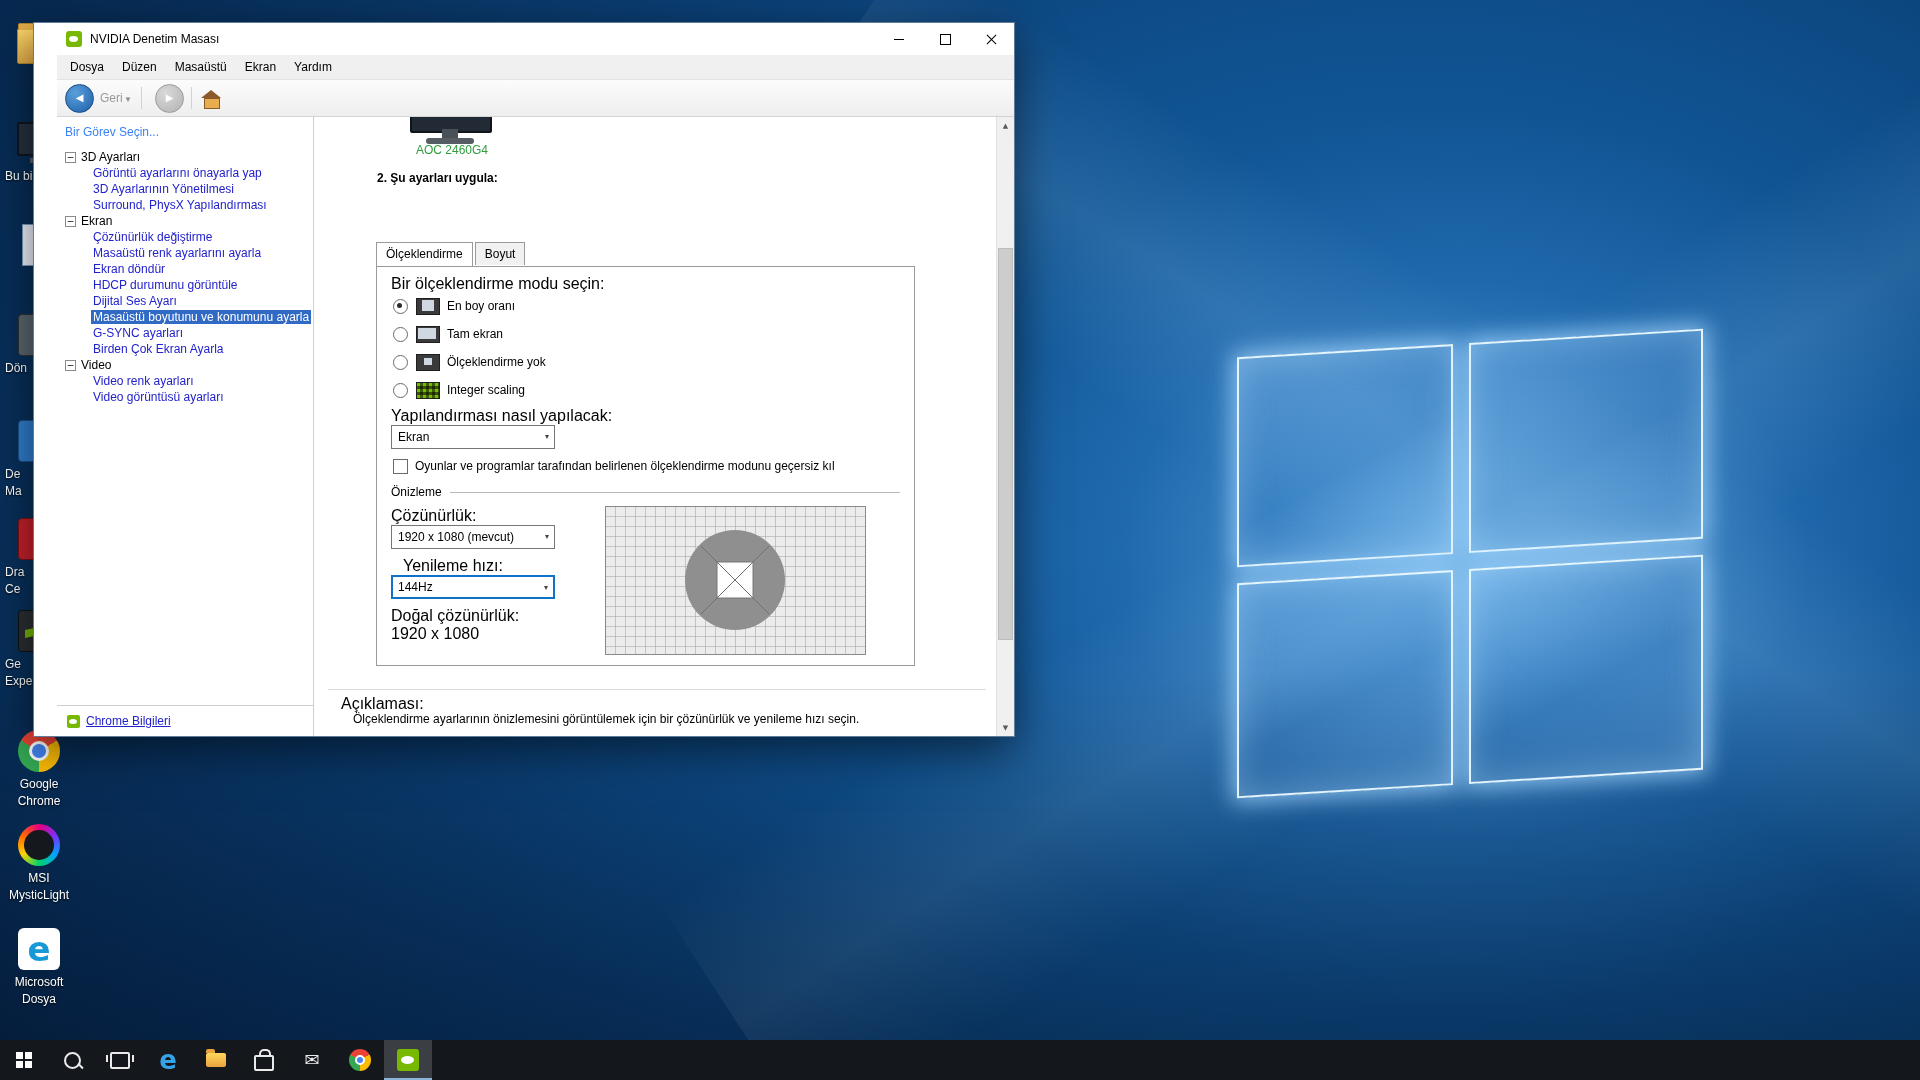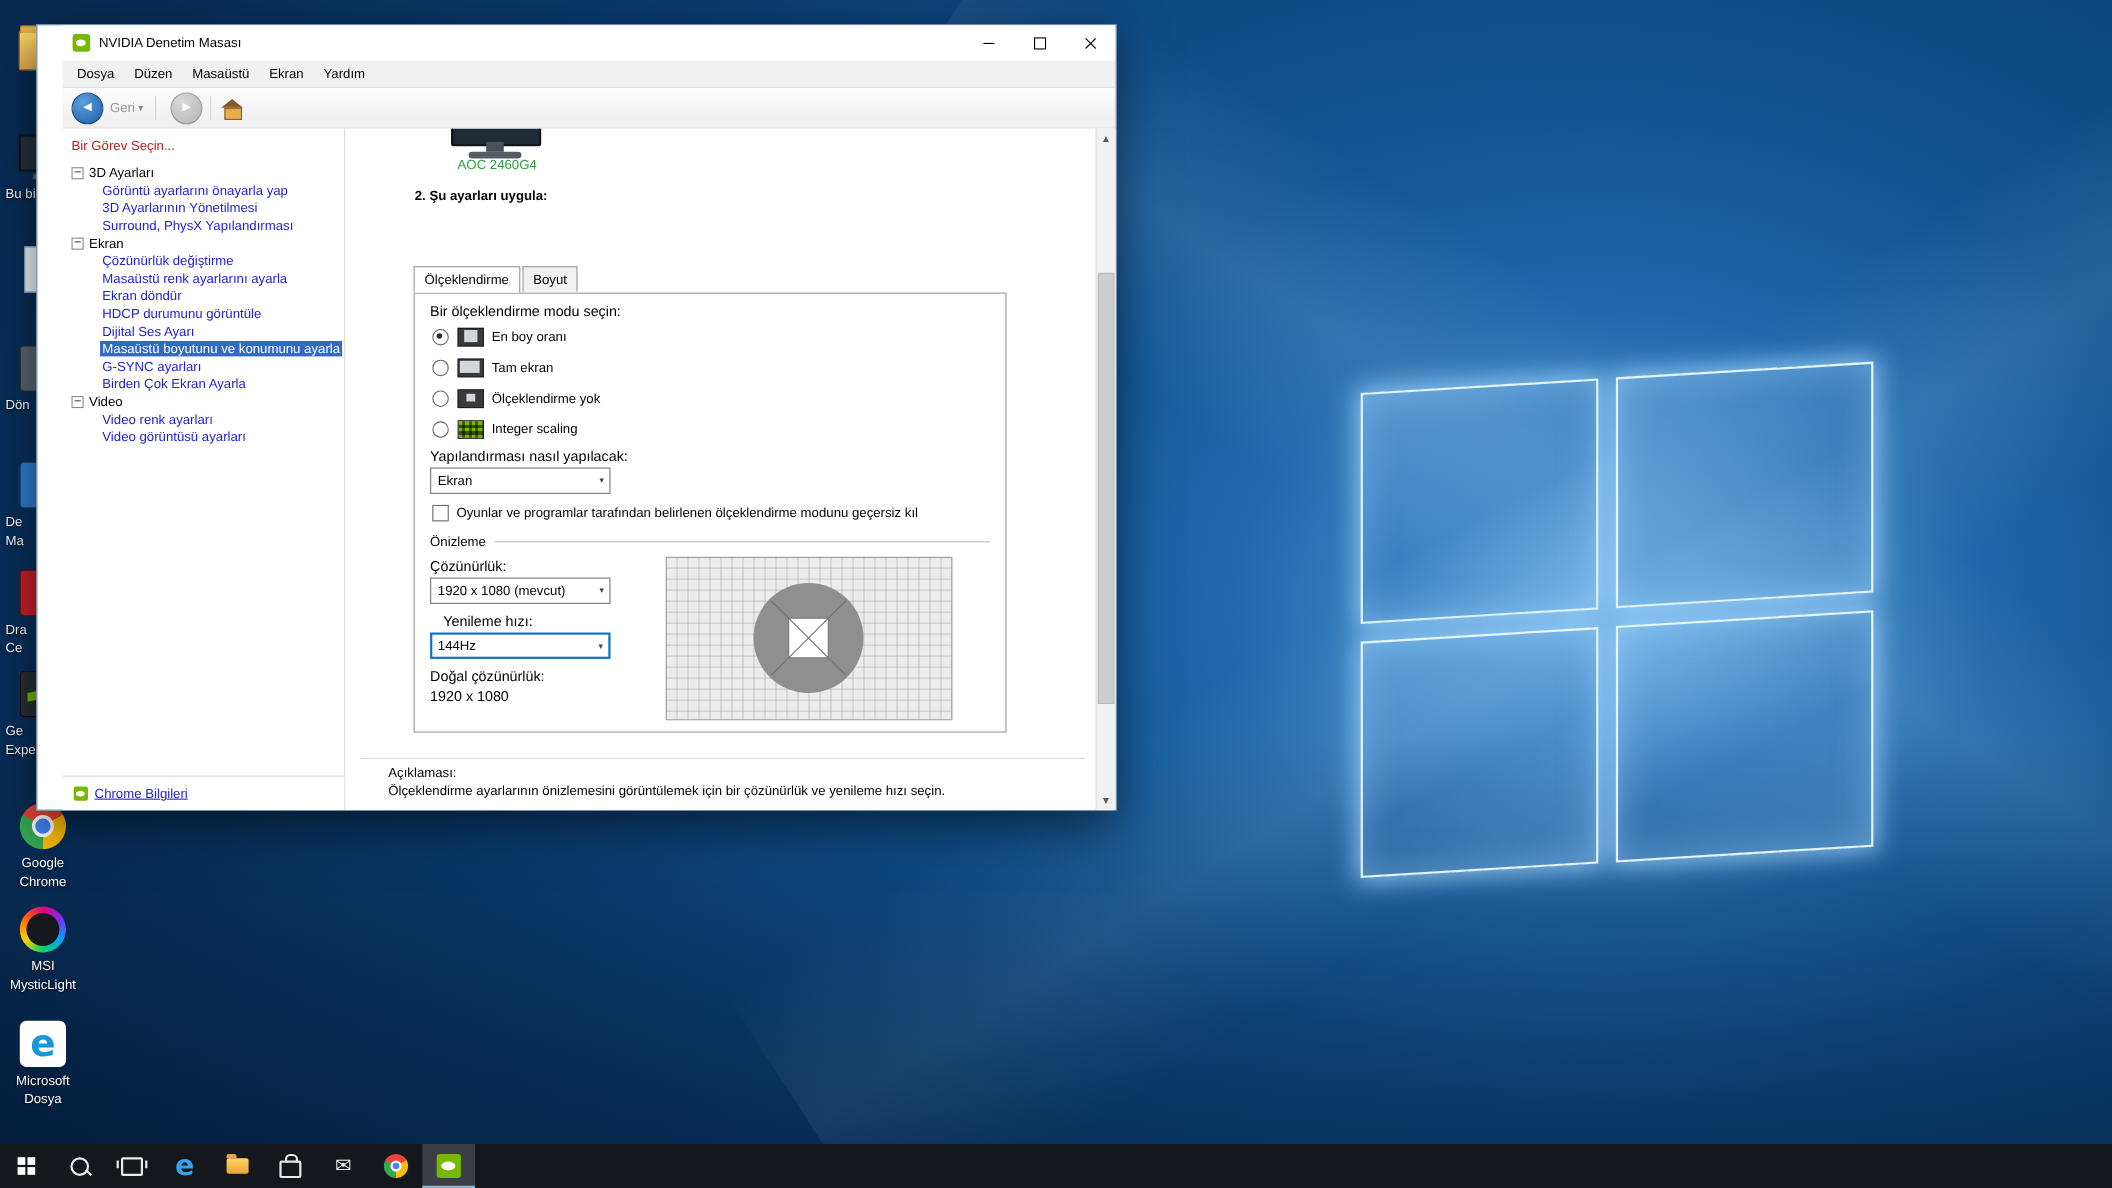--- a/index.html
+++ b/index.html
@@ -83,21 +83,21 @@
   .tsep{width:1px;height:22px;background:#d2d2d2;margin:0 7px;}
   .house{position:relative;width:20px;height:17px;margin-left:2px;}
   .house .roof{position:absolute;left:0;top:0;width:0;height:0;
     border-left:10px solid transparent;border-right:10px solid transparent;border-bottom:8px solid #8a5a2a;}
   .house .hbase{position:absolute;left:3px;top:8px;width:14px;height:9px;background:#e8ad4f;border:1px solid #8a5a2a;}
 
   .wbody{flex:1;display:flex;min-height:0;background:#fff;}
 
   
   .sidebar{width:256px;flex:0 0 auto;border-right:1px solid #cfcfcf;position:relative;background:#fff;}
-  .sb-header{padding:8px 0 0 8px;font-size:12px;color:#b91c1c;}
+  .sb-header{padding:8px 0 0 8px;font-size:12px;color:#3b82f6;}
   .tree{margin-top:10px;}
   .trow{height:16px;display:flex;align-items:center;white-space:nowrap;overflow:hidden;font-size:12px;}
   .trow .exp{width:11px;height:11px;box-sizing:border-box;border:1px solid #8a8a8a;background:#fff;
     color:#000;font-size:9px;line-height:8px;text-align:center;margin:0 5px 0 8px;flex:0 0 auto;}
   .trow.root{color:#000;}
   .trow.child{padding-left:34px;color:#2222cc;}
   .trow.child .lbl{padding:0 2px;}
   .trow.selected .lbl{background:#316ac5;color:#fff;}
   .sb-footer{position:absolute;left:0;right:0;bottom:0;height:30px;border-top:1px solid #cfcfcf;
     display:flex;align-items:center;padding-left:10px;background:#fff;}
@@ -110,21 +110,21 @@
   .mon-screen{position:absolute;left:96px;top:-28px;width:78px;height:40px;background:#222a35;
     border:2px solid #10151c;border-radius:2px;}
   .mon-neck{position:absolute;left:128px;top:12px;width:16px;height:9px;background:#4a5057;}
   .mon-base{position:absolute;left:112px;top:21px;width:48px;height:6px;background:#555c63;border-radius:3px;}
   .mon-label{position:absolute;left:68px;top:26px;width:140px;text-align:center;color:#2f9e3e;font-size:12px;}
   .step-title{position:absolute;left:63px;top:54px;font-weight:bold;font-size:12px;}
   .tabs{position:absolute;left:62px;top:125px;display:flex;z-index:2;}
   .tab{border:1px solid #9a9a9a;border-bottom:none;background:#f1f1f1;padding:4px 9px 3px;font-size:12px;margin-right:2px;}
   .tab.active{background:#fff;padding-bottom:5px;margin-bottom:-1px;}
   .panel{position:absolute;left:62px;top:149px;width:537px;height:398px;border:1px solid #9a9a9a;background:#fff;}
-  .p-label{position:absolute;font-size:13px;}
+  .p-label{position:absolute;font-size:16px;}
   .radio-row{position:absolute;left:16px;height:22px;display:flex;align-items:center;}
   .radio{width:13px;height:13px;border:1px solid #6a6a6a;border-radius:50%;background:#fff;position:relative;flex:0 0 auto;}
   .radio.checked::after{content:"";position:absolute;left:3px;top:3px;width:5px;height:5px;border-radius:50%;background:#2b2b2b;}
   .mini-mon{width:22px;height:15px;background:#3a3a3a;border:1px solid #1e1e1e;margin:0 7px 0 8px;position:relative;flex:0 0 auto;}
   .mini-mon.aspect::after{content:"";position:absolute;left:5px;top:1px;width:12px;height:11px;background:#cfd8e0;}
   .mini-mon.full::after{content:"";position:absolute;left:1px;top:1px;width:18px;height:11px;background:#cfd8e0;}
   .mini-mon.none::after{content:"";position:absolute;left:7px;top:3px;width:8px;height:7px;background:#cfd8e0;}
   .mini-mon.integer{background:
       repeating-linear-gradient(0deg,transparent 0 3px,rgba(0,0,0,.55) 3px 6px),
       repeating-linear-gradient(90deg,#76b900 0 3px,#3d5c07 3px 6px);}
@@ -134,21 +134,21 @@
   .combo .carrow{position:absolute;right:5px;top:6px;font-size:8px;color:#444;}
   .combo.focused{border:2px solid #0f72c9;padding-left:5px;}
   .check-row{position:absolute;left:16px;display:flex;align-items:center;height:18px;}
   .checkbox{width:13px;height:13px;border:1px solid #6a6a6a;background:#fff;margin-right:7px;flex:0 0 auto;}
   .clabel{font-size:12px;}
   .group-label{position:absolute;left:14px;right:14px;display:flex;align-items:center;}
   .group-label .gtext{font-size:12px;margin-right:8px;}
   .group-label .gline{flex:1;height:1px;background:#b8b8b8;}
   .preview-box{position:absolute;left:228px;top:239px;}
   .desc-sep{position:absolute;left:14px;right:28px;top:572px;height:1px;background:#d9d9d9;}
-  .desc-label{position:absolute;left:39px;top:578px;font-size:12px;}
+  .desc-label{position:absolute;left:27px;top:578px;font-size:16px;}
   .desc-text{position:absolute;left:39px;top:595px;font-size:12px;}
   .scrollbar{position:absolute;right:0;top:0;bottom:0;width:17px;background:#f0f0f0;border-left:1px solid #e0e0e0;}
   .sb-btn{position:absolute;left:0;width:17px;height:17px;display:flex;align-items:center;justify-content:center;
     font-size:7px;color:#5a5a5a;}
   .sb-btn.up{top:0;}
   .sb-btn.down{bottom:0;}
   .sb-thumb{position:absolute;left:1px;top:131px;width:15px;height:392px;background:#cdcdcd;border:1px solid #bdbdbd;box-sizing:border-box;}
 
   
   .taskbar{position:absolute;left:0;bottom:0;width:1920px;height:40px;background:#14171c;z-index:30;

